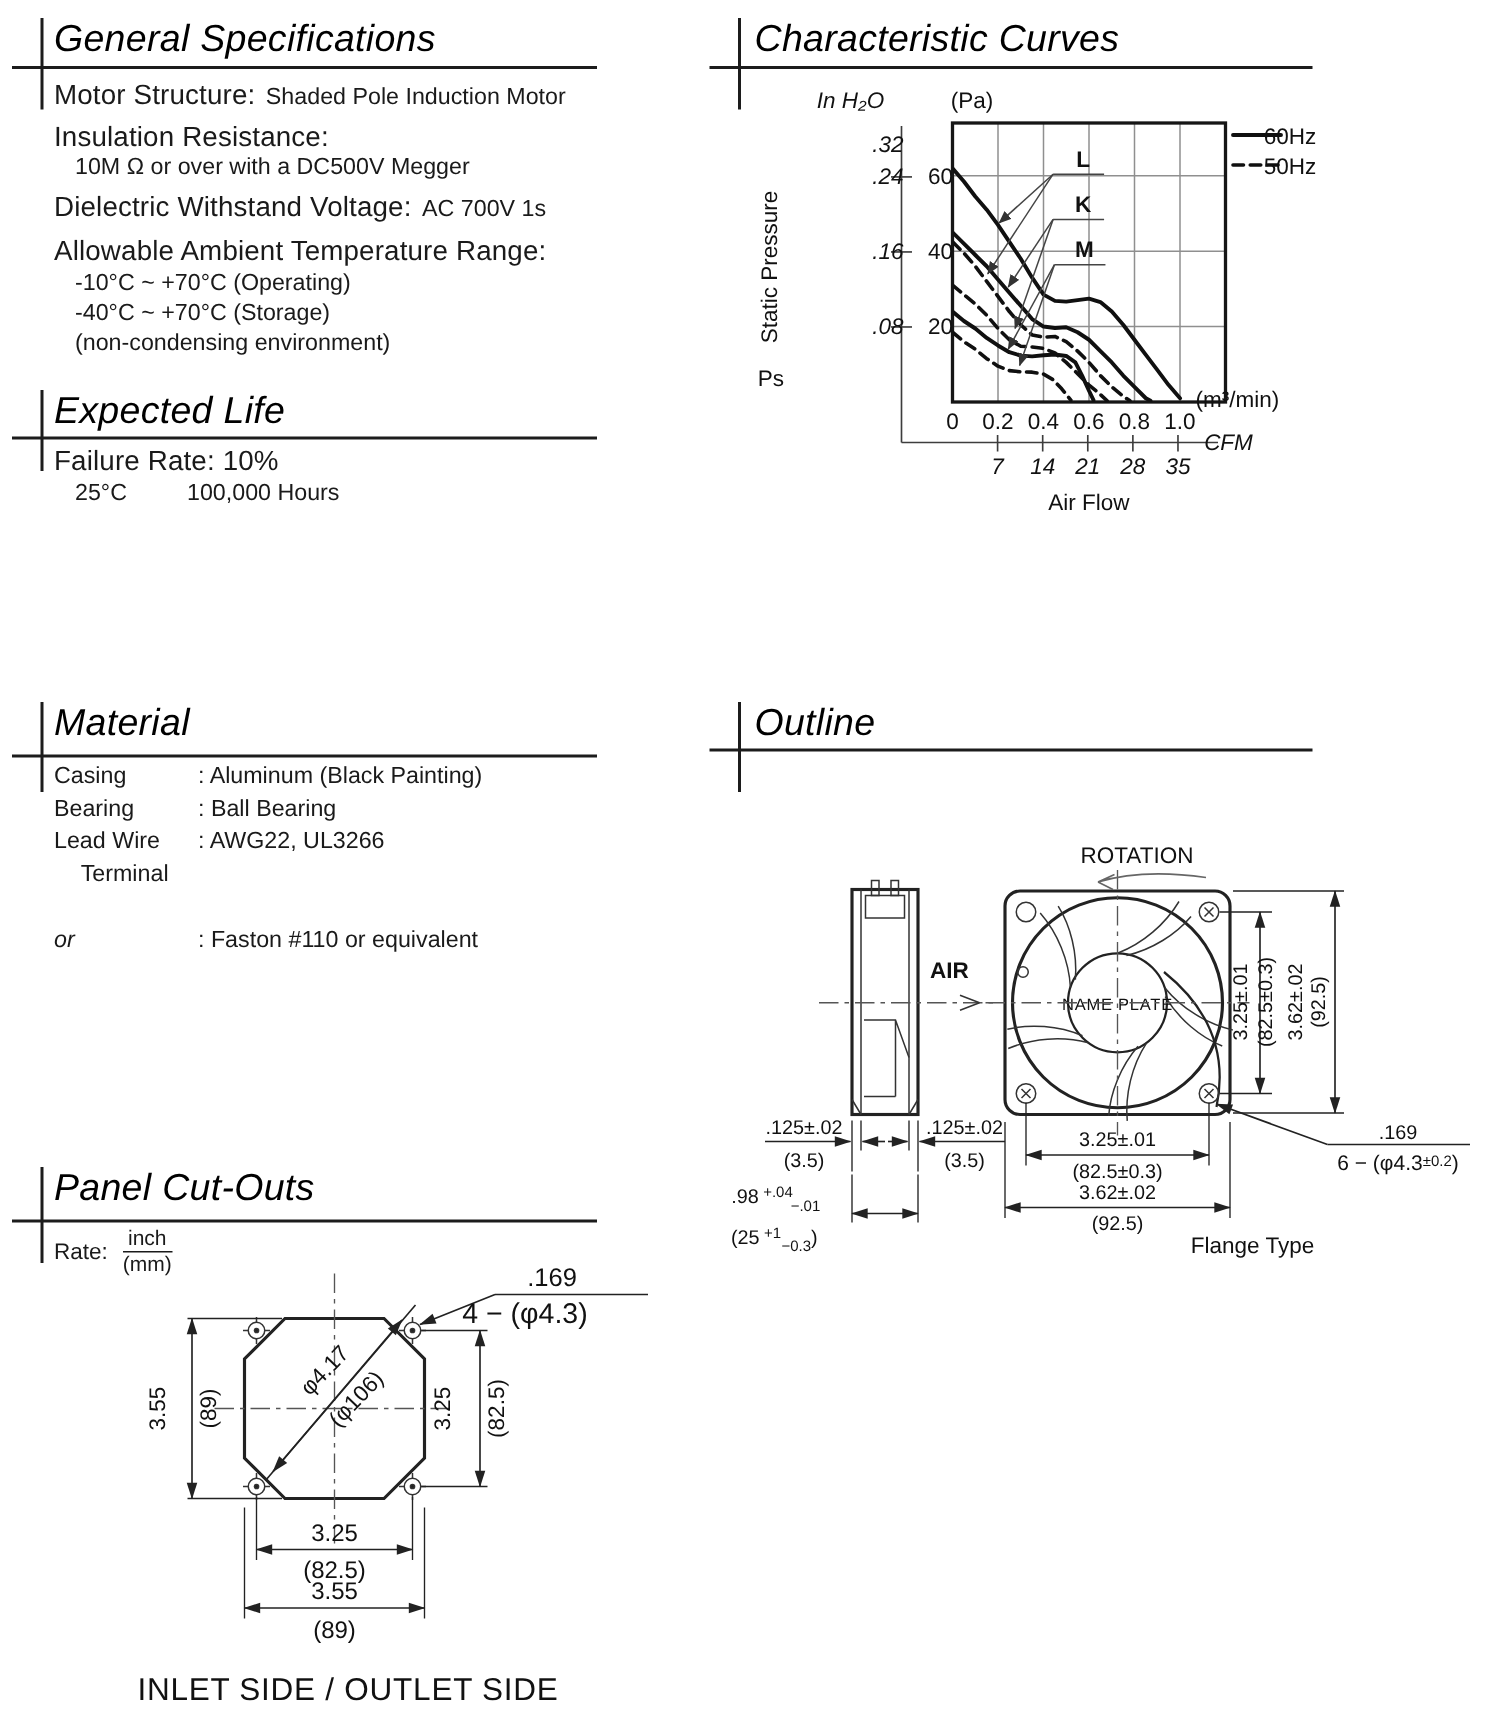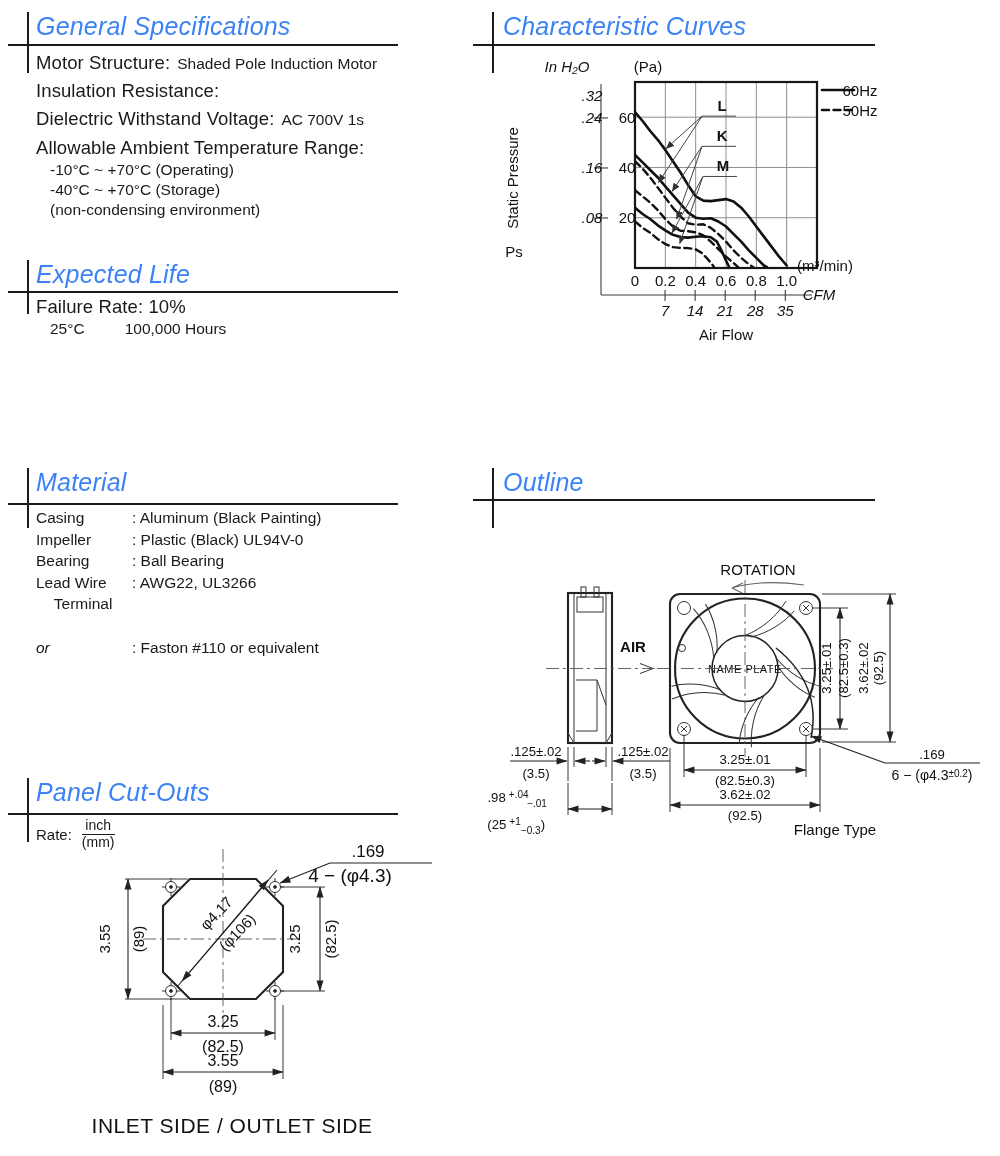--- a/index.html
+++ b/index.html
@@ -5,21 +5,21 @@
   html,body{margin:0;padding:0;}
   body{
     width:1000px;height:1156px;position:relative;background:#ffffff;
     font-family:"Liberation Sans","DejaVu Sans",sans-serif;color:#1a1a1a;
     overflow:hidden;
   }
   .section{position:absolute;}
   .sec-vbar{position:absolute;width:2px;background:#1c1c1c;}
   .sec-title{
     margin:0 0 0 28px;font-size:25px;font-style:italic;font-weight:500;
-    color:#3b82f6;line-height:32px;white-space:nowrap;letter-spacing:0.2px;
+    color:#000000;line-height:32px;white-space:nowrap;letter-spacing:0.2px;
   }
   .sec-rule{position:absolute;left:0;right:0;height:1.6px;background:#1c1c1c;}
   .content{position:absolute;left:28px;right:0;}
   .line{display:flex;align-items:baseline;white-space:nowrap;}
   .k{font-size:18.5px;letter-spacing:0.1px;}
   .v{font-size:15.5px;padding-left:7px;}
   .sub{font-size:15.5px;margin-left:14px;}
   .mat-row{display:flex;align-items:baseline;height:21.5px;font-size:15.5px;}
   .mat-key{width:96px;display:flex;gap:4px;}
   .mat-pre{font-style:italic;margin-top:44px;}
@@ -66,20 +66,21 @@
   <h2 class="sec-title">General Specifications</h2>
   <div class="sec-rule" style="top:34px"></div>
   <div class="content" style="top:40px">
     <div class="line" style="margin-top:2px">
       <span class="k">Motor Structure:</span>
       <span class="v">Shaded Pole Induction Motor</span>
     </div>
     <div class="line" style="margin-top:6px">
       <span class="k">Insulation Resistance:</span>
     </div>
+    <div class="sub" style="margin-top:1px">10M Ω or over with a DC500V Megger</div>
     <div class="line" style="margin-top:6px">
       <span class="k">Dielectric Withstand Voltage:</span>
       <span class="v">AC 700V 1s</span>
     </div>
     <div class="line" style="margin-top:7px">
       <span class="k">Allowable Ambient Temperature Range:</span>
     </div>
     <div class="sub" style="margin-top:2px">-10°C ~ +70°C (Operating)</div>
     <div class="sub" style="margin-top:2px">-40°C ~ +70°C (Storage)</div>
     <div class="sub" style="margin-top:2px">(non-condensing environment)</div>
@@ -181,24 +182,20 @@
 <div class="section" style="left:8px;top:466px;width:390px;height:150px">
   <div class="sec-vbar" style="left:19px;top:2px;height:60px"></div>
   <h2 class="sec-title">Material</h2>
   <div class="sec-rule" style="top:37px"></div>
   <div class="content" style="top:43px">
     <div class="mat-row">
       <span class="mat-key">Casing</span>
       <span>: Aluminum (Black Painting)</span>
     </div>
     <div class="mat-row">
-      <span class="mat-key">Impeller</span>
-      <span>: Plastic (Black) UL94V-0</span>
-    </div>
-    <div class="mat-row">
       <span class="mat-key">Bearing</span>
       <span>: Ball Bearing</span>
     </div>
     <div class="mat-row">
       <span class="mat-key">Lead Wire</span>
       <span>: AWG22, UL3266</span>
     </div>
     <div class="mat-row">
       <span class="mat-key">
           <span class="mat-pre">or</span>

